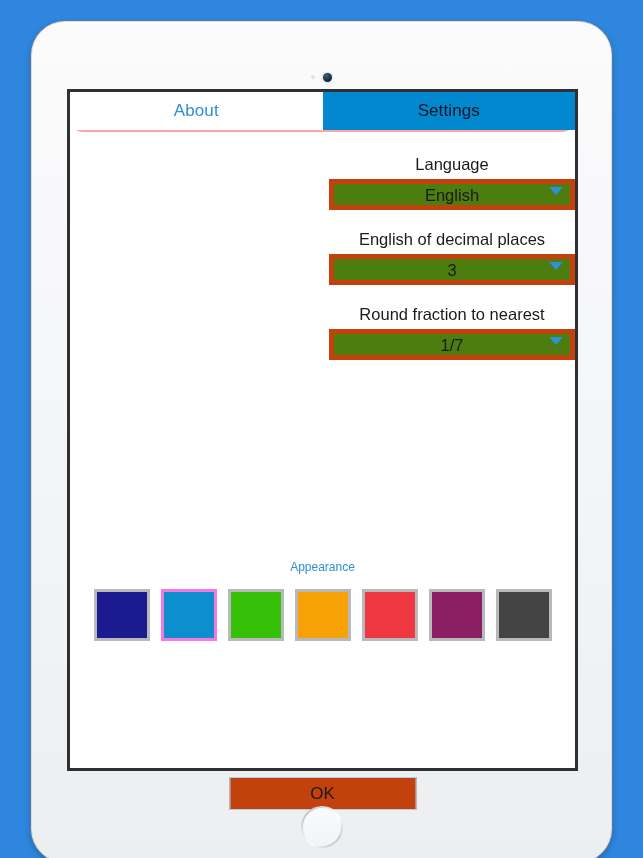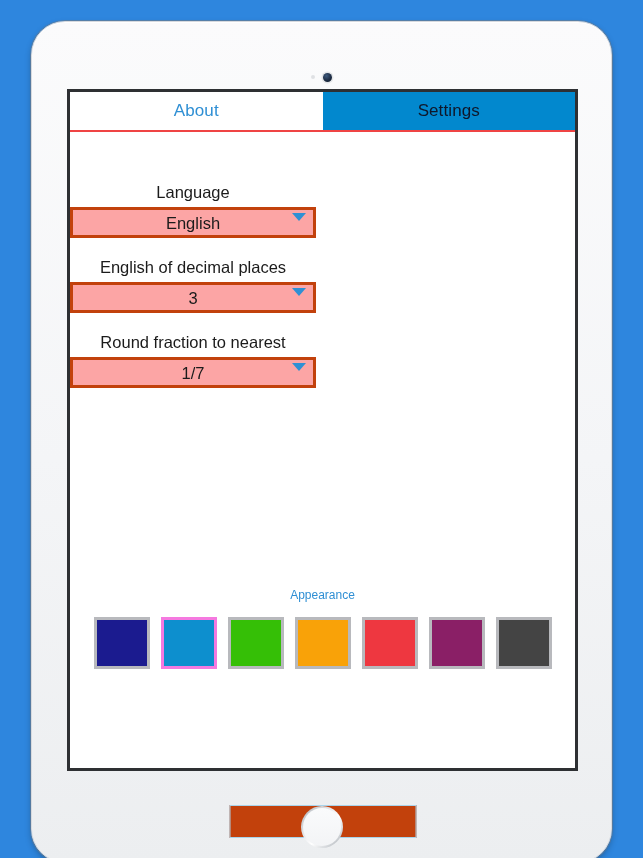--- a/index.html
+++ b/index.html
@@ -102,22 +102,23 @@
     box-sizing: border-box;
     display: flex;
     flex-direction: column;
   }
 
   
   #tab-bar {
     display: flex;
     height: 38px;
     flex: 0 0 auto;
-    border-bottom: 2px solid #ef4444;
+    border-bottom: 2px solid #fca5a5;
     box-sizing: content-box;
+    border-radius: 13px;
   }
   .tab {
     flex: 1 1 50%;
     display: flex;
     align-items: center;
     justify-content: center;
     font-size: 17px;
     letter-spacing: 0.1px;
     cursor: pointer;
     user-select: none;
@@ -131,40 +132,39 @@
     color: #0f172a;
   }
 
   
   #settings-body {
     flex: 1 1 auto;
     position: relative;
     padding-top: 23px;
     display: flex;
     flex-direction: column;
-    align-items: flex-start;
-    margin-top: 28px;
+    align-items: flex-end;
   }
 
   .field-group {
     width: 246px;
     margin-bottom: 20px;
   }
   .field-label {
     text-align: center;
     font-size: 16.5px;
     color: #1b1b1b;
     margin-bottom: 5px;
     line-height: 19px;
   }
   .dropdown {
     position: relative;
     height: 31px;
-    border: 3px solid #c2410c;
-    background: #fca5a5;
+    border: 5px solid #c2410c;
+    background: #4d7c0f;
     box-sizing: border-box;
     cursor: pointer;
   }
   .dropdown-value {
     position: absolute;
     left: 0; right: 0;
     top: 50%;
     transform: translateY(-50%);
     text-align: center;
     font-size: 16.5px;

